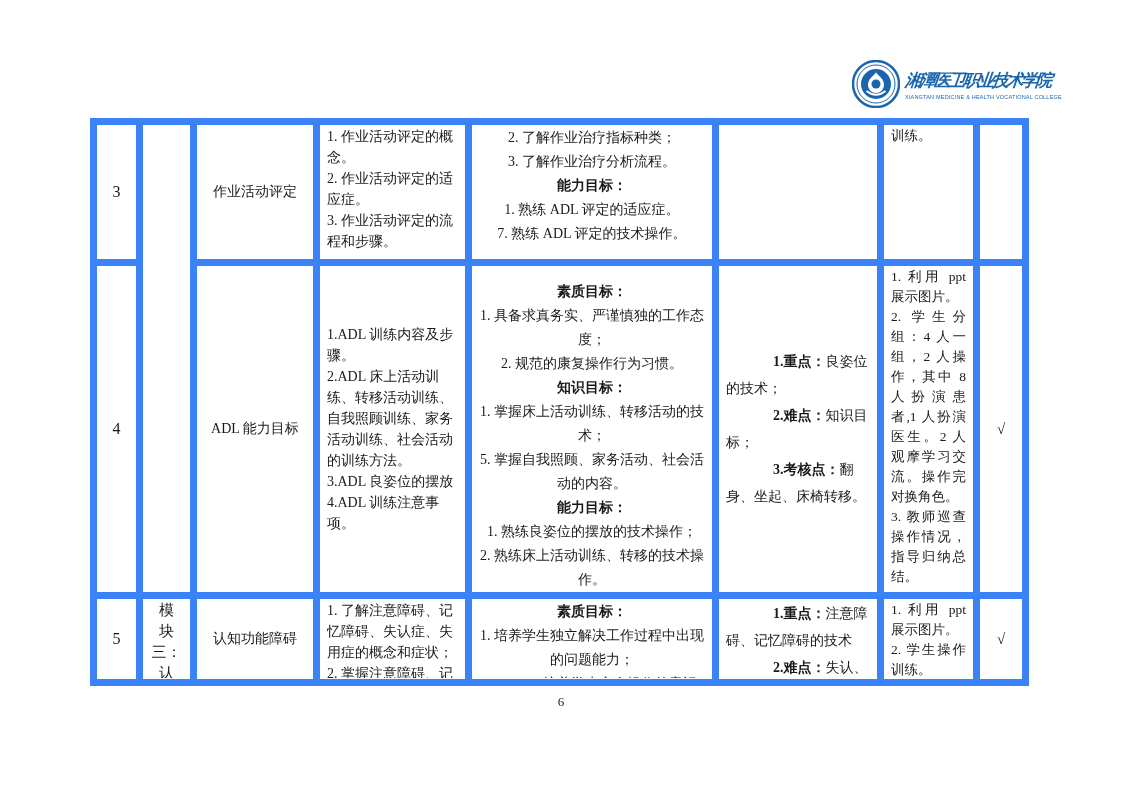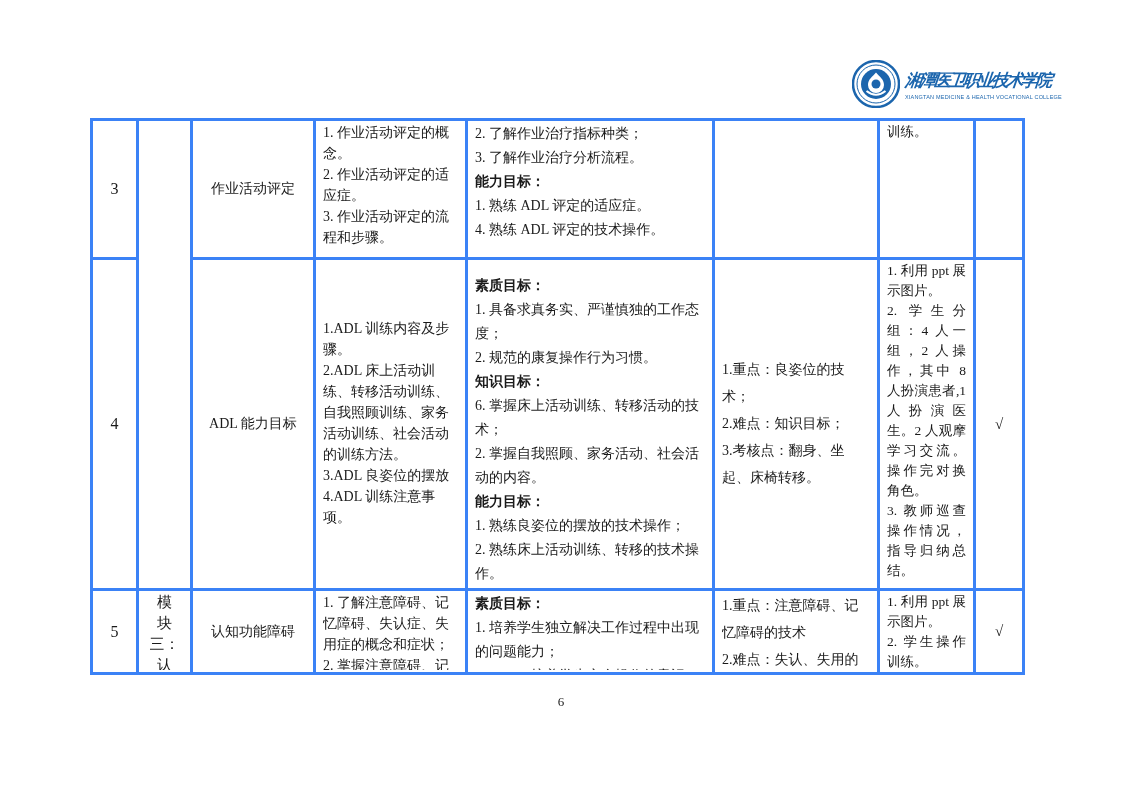--- a/index.html
+++ b/index.html
@@ -17,39 +17,39 @@
     color: #1b65ad; font-size: 17px; font-weight: bold; font-style: italic;
     letter-spacing: -2.5px; white-space: nowrap; transform: skewX(-6deg);
   }
   .logo-en {
     color: #1b65ad; font-size: 6px; white-space: nowrap; letter-spacing: 0.2px;
     font-family: "Liberation Sans", sans-serif; margin-top: 2px; transform: scaleX(.92); transform-origin: left;
   }
   
   .tbl-wrap { position: absolute; left: 90px; top: 118px; }
   table { border-collapse: collapse; table-layout: fixed; width: 932px; }
-  td { border: 3px solid #3b82f6; padding: 1px 7px; vertical-align: top; font-size: 14px; }
+  td { border: 7px solid #3b82f6; padding: 1px 7px; vertical-align: top; font-size: 14px; }
   tr.r3 { height: 139px; }
   tr.r4 { height: 331px; }
   tr.r5 { height: 84px; }
   .mid { vertical-align: middle; }
   .ctr { text-align: center; }
   .seq { font-size: 16px; }
   .clip { overflow: hidden; }
   .h-r3 { height: 132px; }
   .h-r4 { height: 324px; }
   .h-r5 { height: 78px; }
   .flexmid { display: flex; flex-direction: column; justify-content: center; }
   .content-lines div { line-height: 21px; }
-  .obj-lines div { line-height: 24px; }
+  .obj-lines div { line-height: 24px; text-align: center; }
   .obj-lines .bold { font-weight: bold; }
   .obj-lines .indent { padding-left: 42px; }
   .pad-top { padding-top: 13px; }
   .key-lines div { line-height: 27px; }
-  .key-lines b { font-weight: normal; }
+  .key-lines b { font-weight: bold; margin-left: 47px; }
   .method-cell { text-align: justify; margin-top: 32px; }
   .method-lines div { line-height: 20px; font-size: 13.5px; }
   .module-lines { text-align: center; }
   .module-lines div { line-height: 21px; font-size: 15px; }
   .check-cell { text-align: center; vertical-align: middle; font-size: 15px; }
   
   .page-number { position: absolute; top: 694px; left: 0; width: 1122px; text-align: center; font-size: 13px; }
 </style>
 </head>
 <body>
@@ -95,21 +95,21 @@
             <div>2. 作业活动评定的适应症。</div>
             <div>3. 作业活动评定的流程和步骤。</div>
           </div>
         </td>
         <td>
           <div class="clip h-r3 obj-lines">
             <div>2. 了解作业治疗指标种类；</div>
             <div>3. 了解作业治疗分析流程。</div>
             <div class="bold">能力目标：</div>
             <div>1. 熟练 ADL 评定的适应症。</div>
-            <div>4. 熟练 ADL 评定的技术操作。</div>
+            <div>7. 熟练 ADL 评定的技术操作。</div>
           </div>
         </td>
         <td></td>
         <td class="method-cell">
           <div class="clip h-r3 method-lines">
             <div>训练。</div>
           </div>
         </td>
         <td class="check-cell"></td>
       </tr>
@@ -124,22 +124,22 @@
             <div>3.ADL 良姿位的摆放</div>
             <div>4.ADL 训练注意事项。</div>
           </div>
         </td>
         <td>
           <div class="clip h-r4 pad-top obj-lines">
             <div class="bold">素质目标：</div>
             <div>1. 具备求真务实、严谨慎独的工作态度；</div>
             <div>2. 规范的康复操作行为习惯。</div>
             <div class="bold">知识目标：</div>
-            <div>6. 掌握床上活动训练、转移活动的技术；</div>
-            <div>2. 掌握自我照顾、家务活动、社会活动的内容。</div>
+            <div>1. 掌握床上活动训练、转移活动的技术；</div>
+            <div>5. 掌握自我照顾、家务活动、社会活动的内容。</div>
             <div class="bold">能力目标：</div>
             <div>1. 熟练良姿位的摆放的技术操作；</div>
             <div>2. 熟练床上活动训练、转移的技术操作。</div>
           </div>
         </td>
         <td>
           <div class="clip h-r4 flexmid key-lines">
             <div><b>1.重点：</b><span>良姿位的技术；</span></div>
             <div><b>2.难点：</b><span>知识目标；</span></div>
             <div><b>3.考核点：</b><span>翻身、坐起、床椅转移。</span></div>

